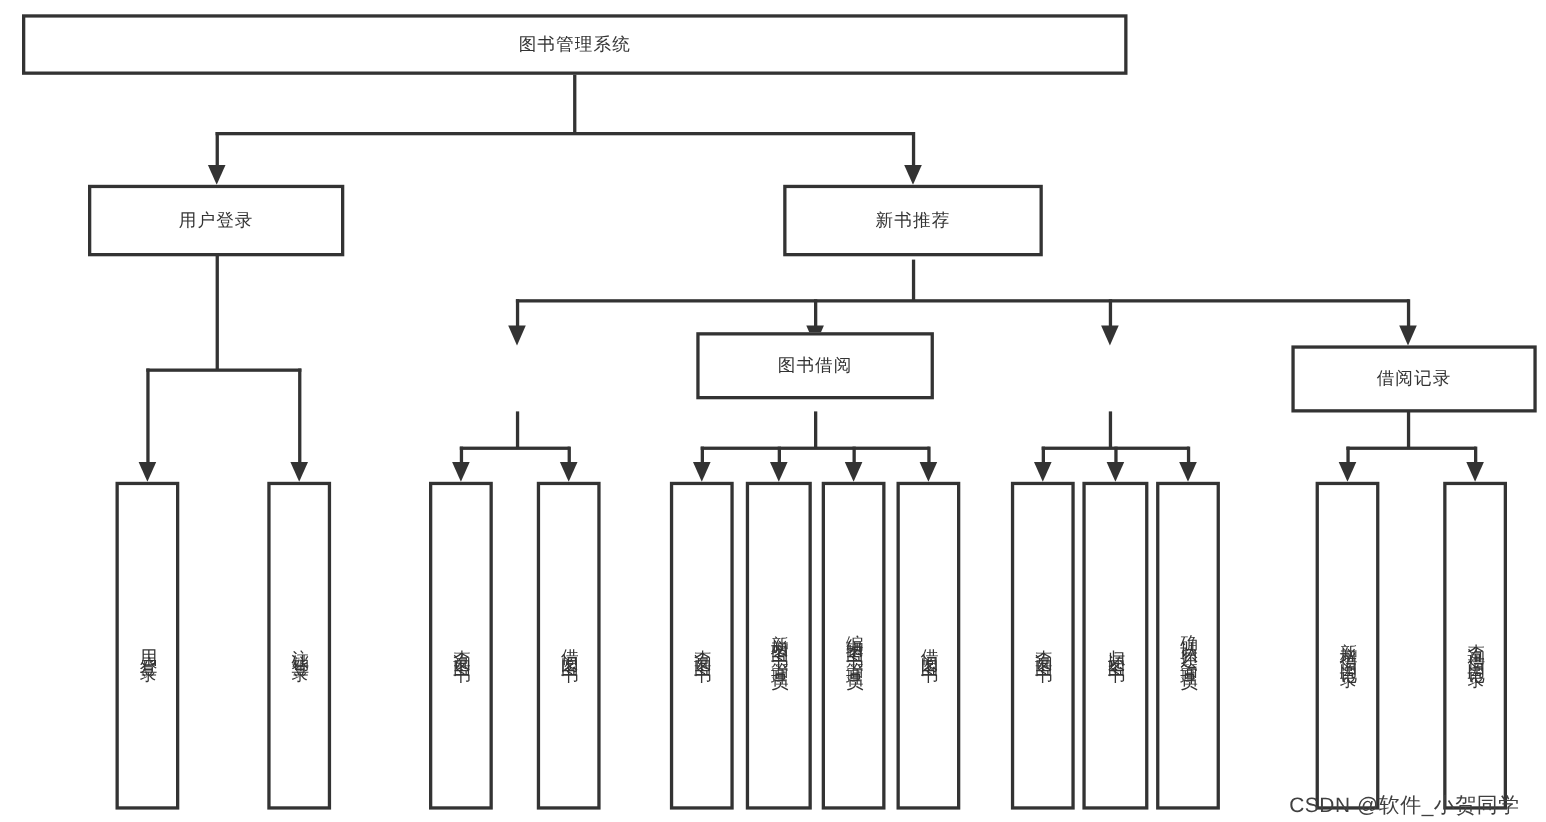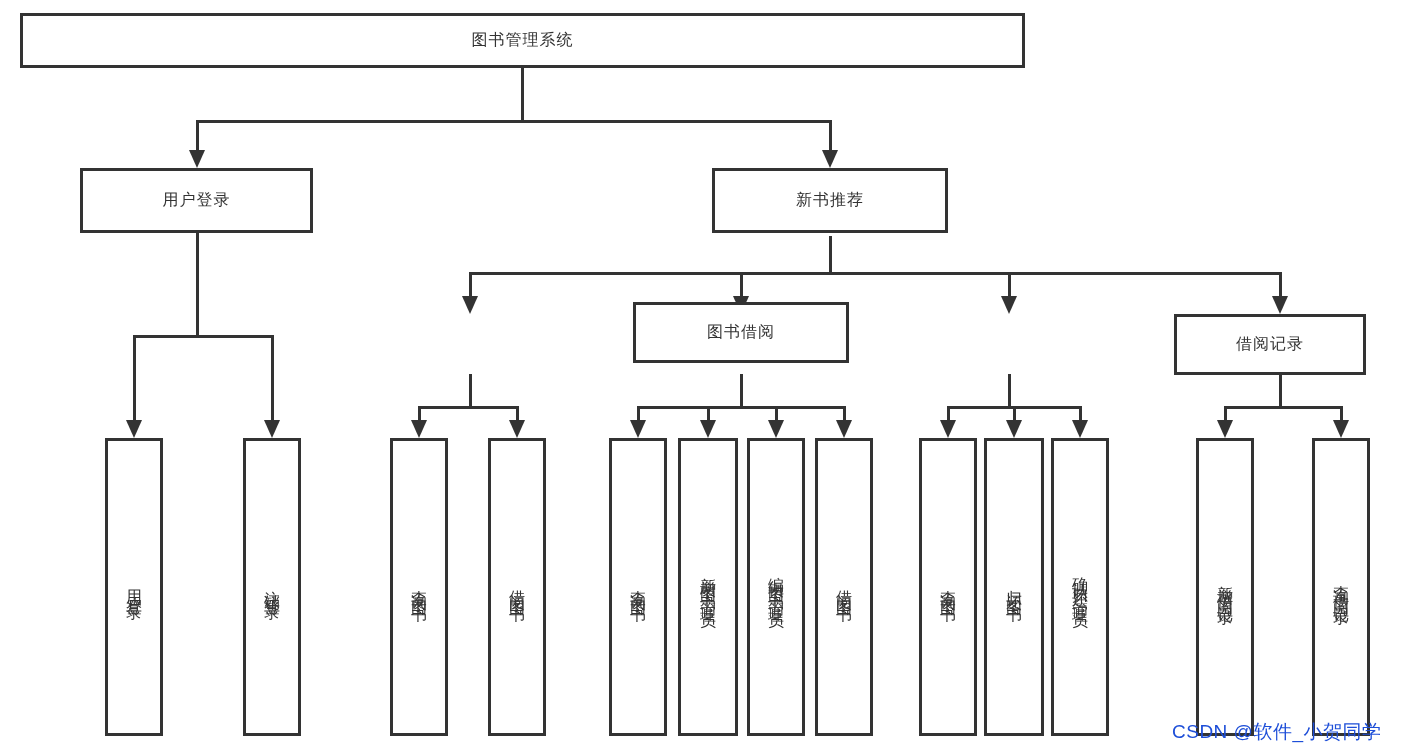--- a/index.html
+++ b/index.html
@@ -37,21 +37,21 @@
   .arr{
     position:absolute;width:0;height:0;
     border-left:8px solid transparent;
     border-right:8px solid transparent;
     border-top:18px solid #333333;
   }
   .watermark{
     position:absolute;
     left:1172px;top:719px;
     font-size:19px;
-    color:#1d4ed8;
+    color:#404040;
     letter-spacing:0.5px;
     z-index:5;
     white-space:nowrap;
   }
 </style>
 </head>
 <body>
 
 <div class="canvas">
 
@@ -87,21 +87,21 @@
   <div class="vline" style="left:739.5px;top:272px;height:32px;"></div>
   <div class="arr" style="left:733px;top:296px;"></div>
   <div class="vline" style="left:1007.5px;top:272px;height:32px;"></div>
   <div class="arr" style="left:1001px;top:296px;"></div>
   <div class="vline" style="left:1278.5px;top:272px;height:32px;"></div>
   <div class="arr" style="left:1272px;top:296px;"></div>
 
   <div class="box" style="left:633px;top:302px;width:216px;height:61px;">
     <span class="lbl">图书借阅</span>
   </div>
-  <div class="box" style="left:1174px;top:314px;width:192px;height:61px;">
+  <div class="box" style="left:1174px;top:314px;width:223px;height:61px;">
     <span class="lbl">借阅记录</span>
   </div>
 
   <div class="vline" style="left:468.5px;top:374px;height:34px;"></div>
   <div class="hline" style="left:417.5px;top:406px;width:100px;"></div>
   <div class="vline" style="left:417.5px;top:406px;height:22px;"></div>
   <div class="arr" style="left:411px;top:420px;"></div>
   <div class="vline" style="left:515.5px;top:406px;height:22px;"></div>
   <div class="arr" style="left:509px;top:420px;"></div>
 

